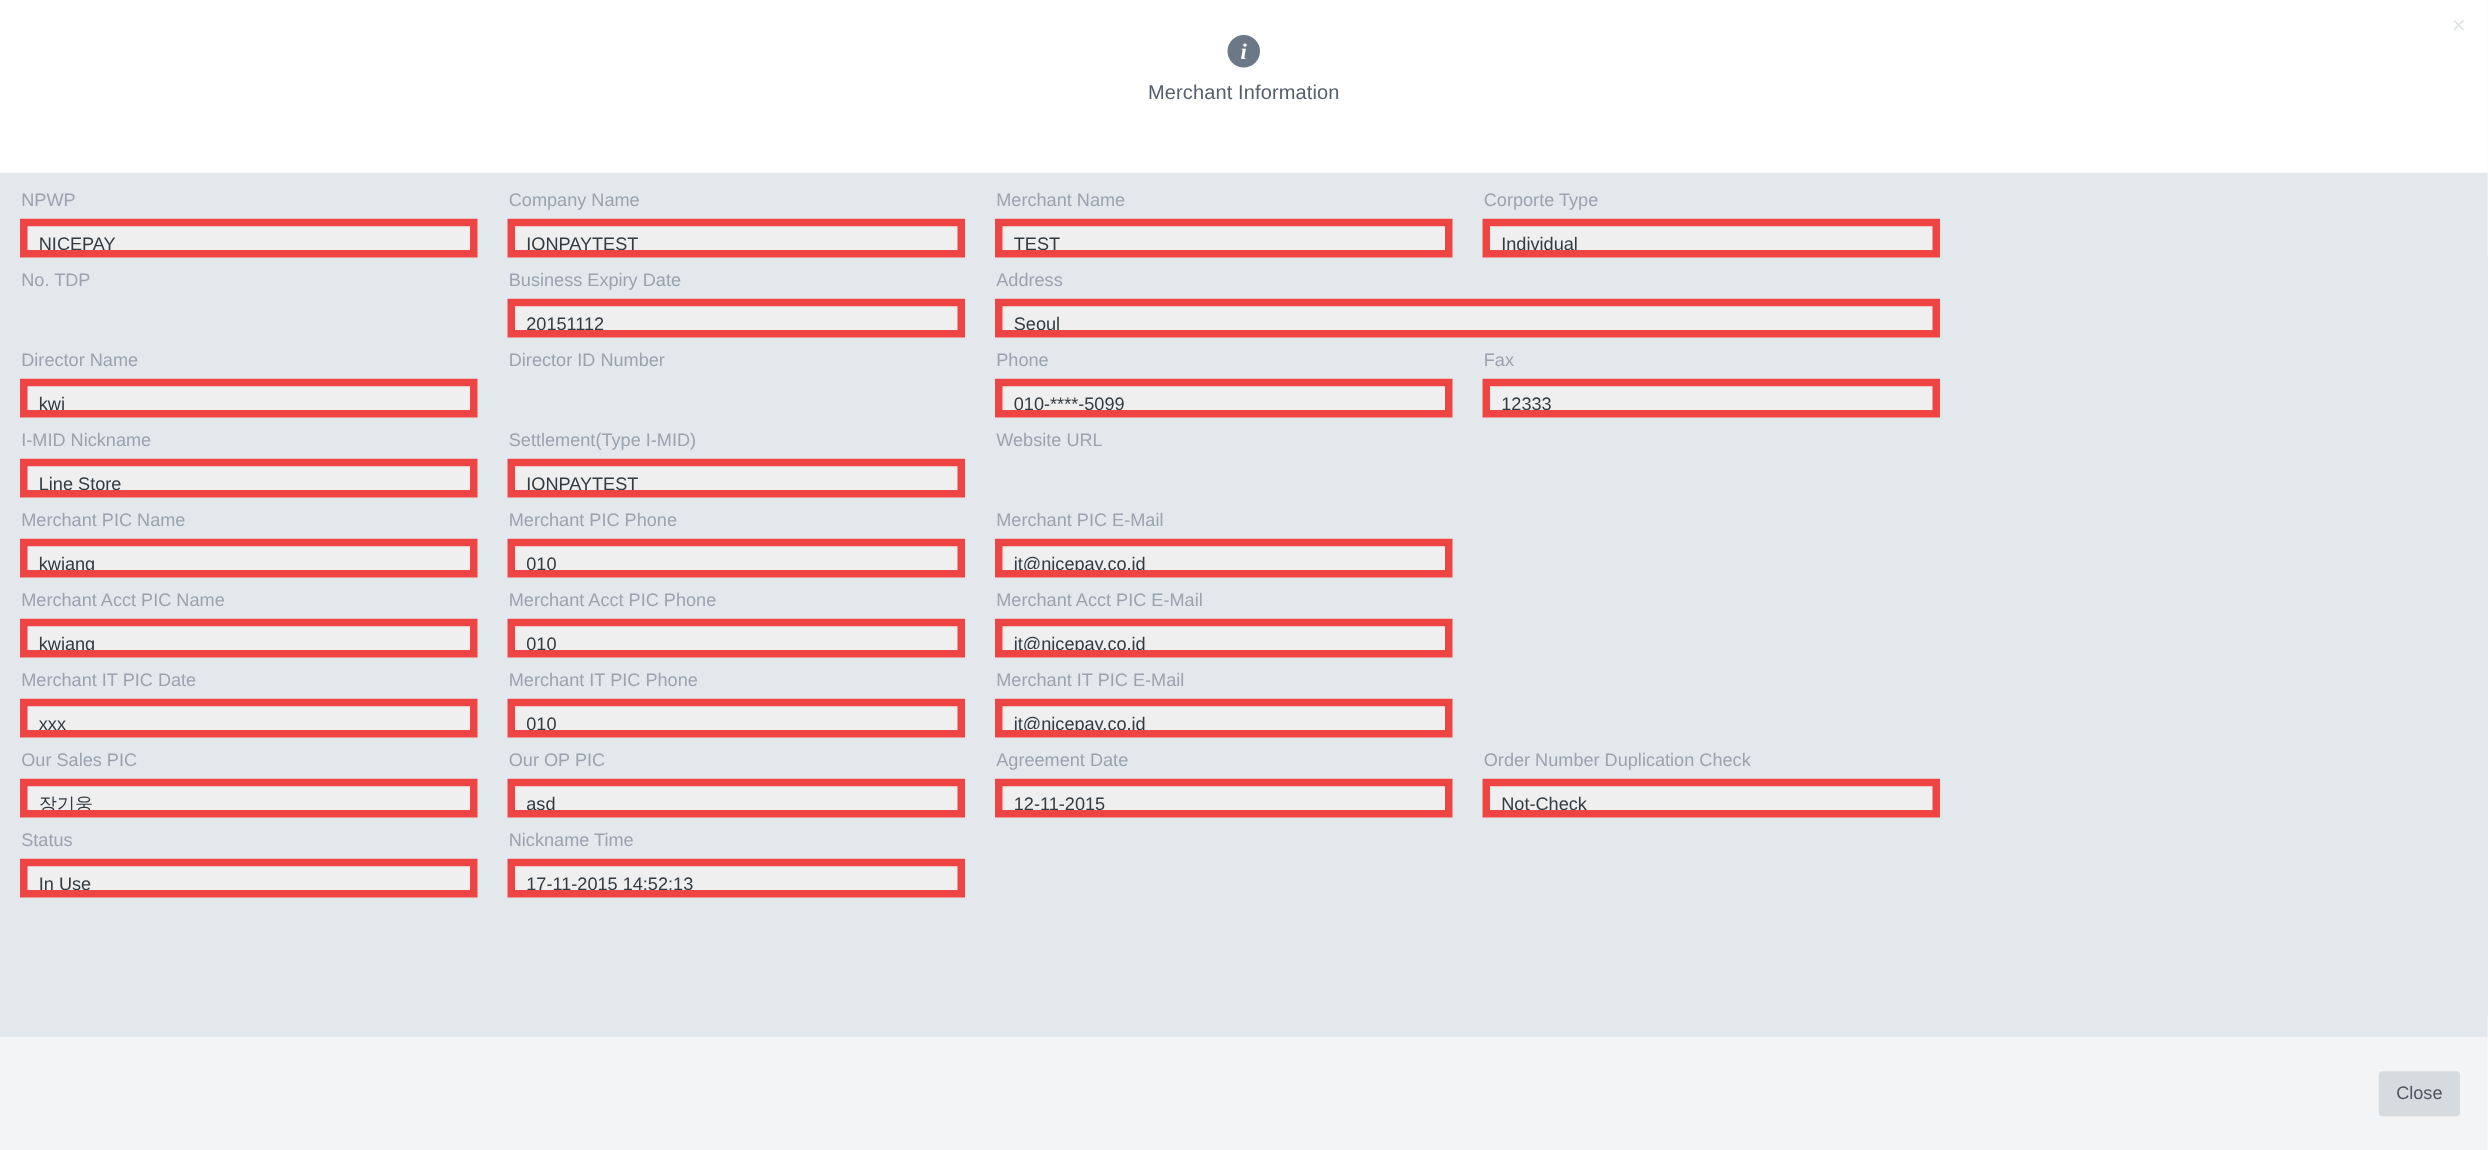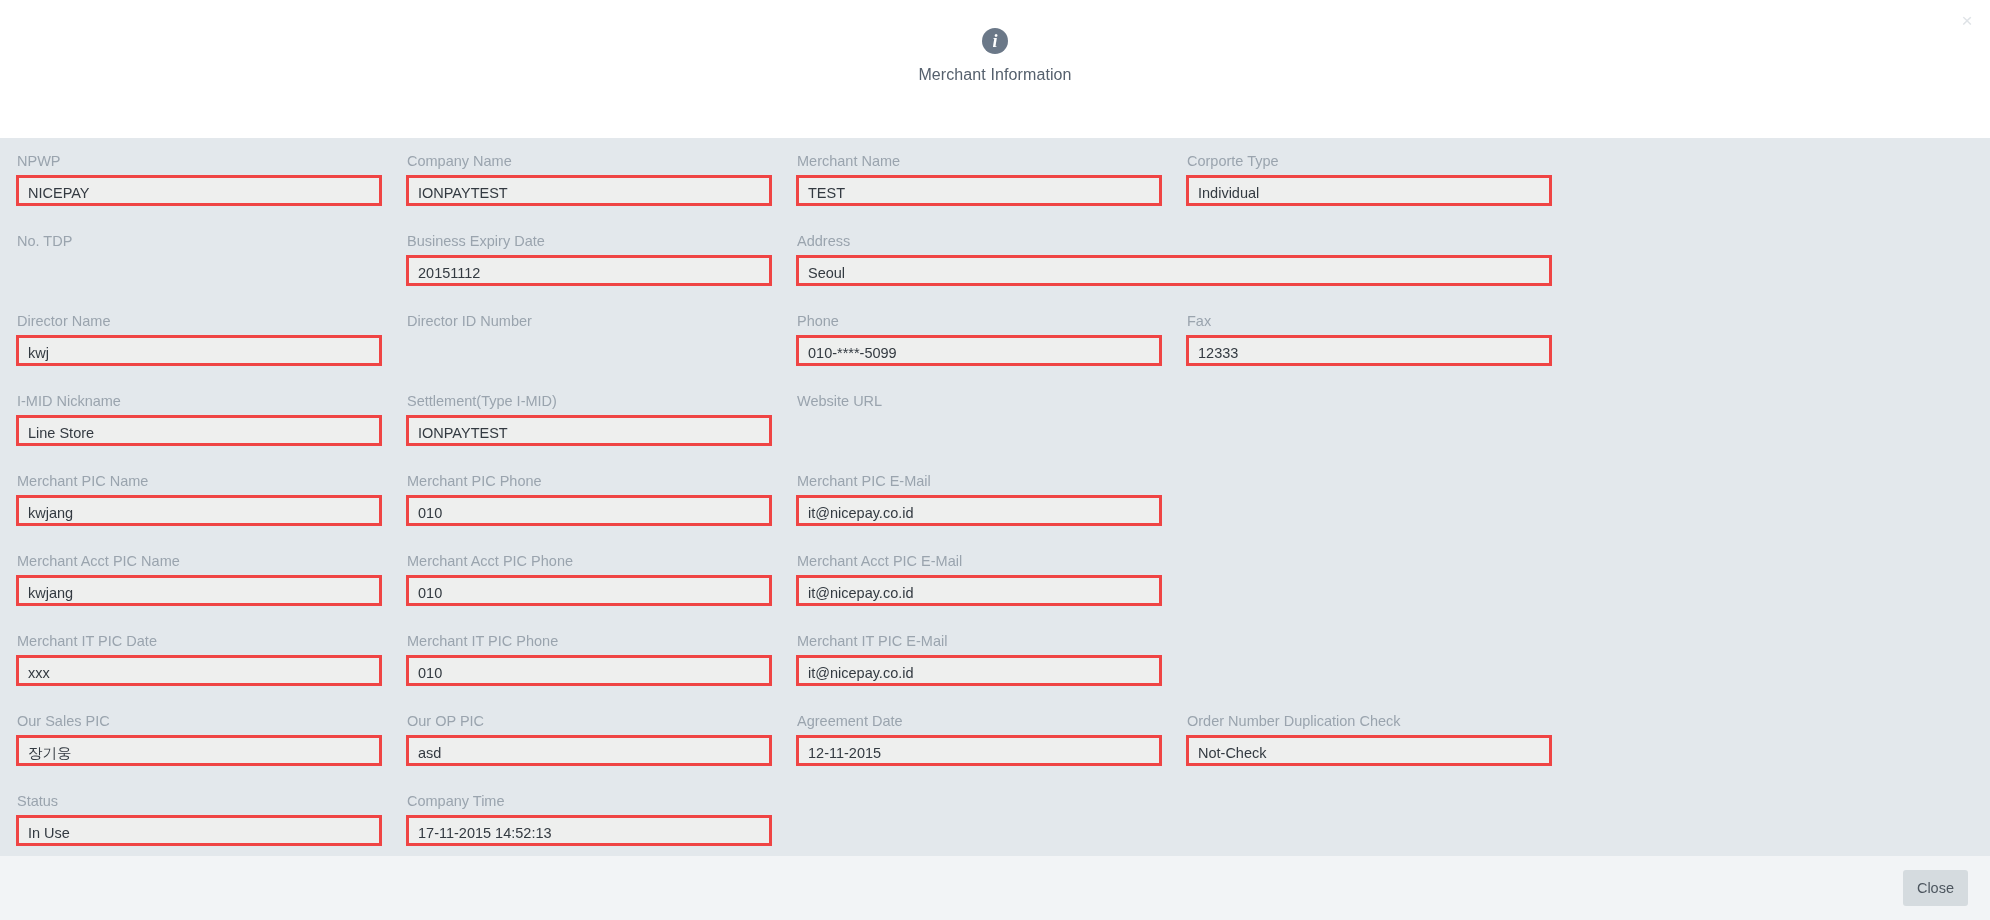--- a/index.html
+++ b/index.html
@@ -81,56 +81,57 @@
   }
   .grid {
     display: grid;
     grid-template-columns: 390px 390px 390px 390px;
     column-gap: 0px;
     row-gap: 0px;
   }
   .field {
     padding-right: 24px;
     box-sizing: border-box;
-    margin-bottom: 26px;
+    margin-bottom: 10px;
   }
   .field.span2 {
     grid-column: span 2;
   }
   .field-label {
     font-size: 14.5px;
     color: #9aa4ae;
     margin: 0 0 5px 1px;
     line-height: 18px;
     white-space: nowrap;
   }
   .field-input {
     width: 100%;
     height: 31px;
     line-height: 31px;
     background: #eeefee;
-    border: 3px solid #ef4444;
+    border: 6px solid #ef4444;
     box-sizing: border-box;
     font-size: 14.5px;
     color: #333a41;
     padding: 0 9px;
     font-family: "Liberation Sans", "DejaVu Sans", sans-serif;
     white-space: nowrap;
     overflow: hidden;
     text-overflow: ellipsis;
+    text-decoration: underline;
   }
   .field.empty-slot .field-label,
   .field.empty-slot .field-input {
     visibility: hidden;
   }
 
   
   .modal-footer {
     flex: 0 0 auto;
-    height: 64px;
+    height: 90px;
     background: #f2f4f6;
     display: flex;
     align-items: center;
     justify-content: flex-end;
     padding-right: 22px;
     box-sizing: border-box;
   }
   .close-button {
     min-width: 64px;
     height: 36px;
@@ -276,21 +277,21 @@
         </div>
         <div class="field">
           <div class="field-label">Order Number Duplication Check</div>
           <div class="field-input">Not-Check</div>
         </div>
         <div class="field">
           <div class="field-label">Status</div>
           <div class="field-input">In Use</div>
         </div>
         <div class="field">
-          <div class="field-label">Company Time</div>
+          <div class="field-label">Nickname Time</div>
           <div class="field-input">17-11-2015 14:52:13</div>
         </div>
         <div class="field empty-slot">
           <div class="field-label"></div>
           <div class="field-input"></div>
         </div>
         <div class="field empty-slot">
           <div class="field-label"></div>
           <div class="field-input"></div>
         </div>

